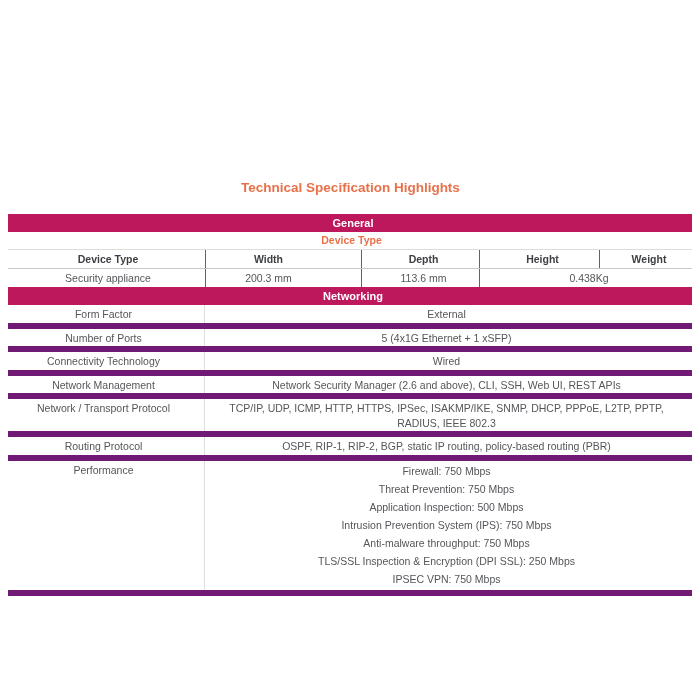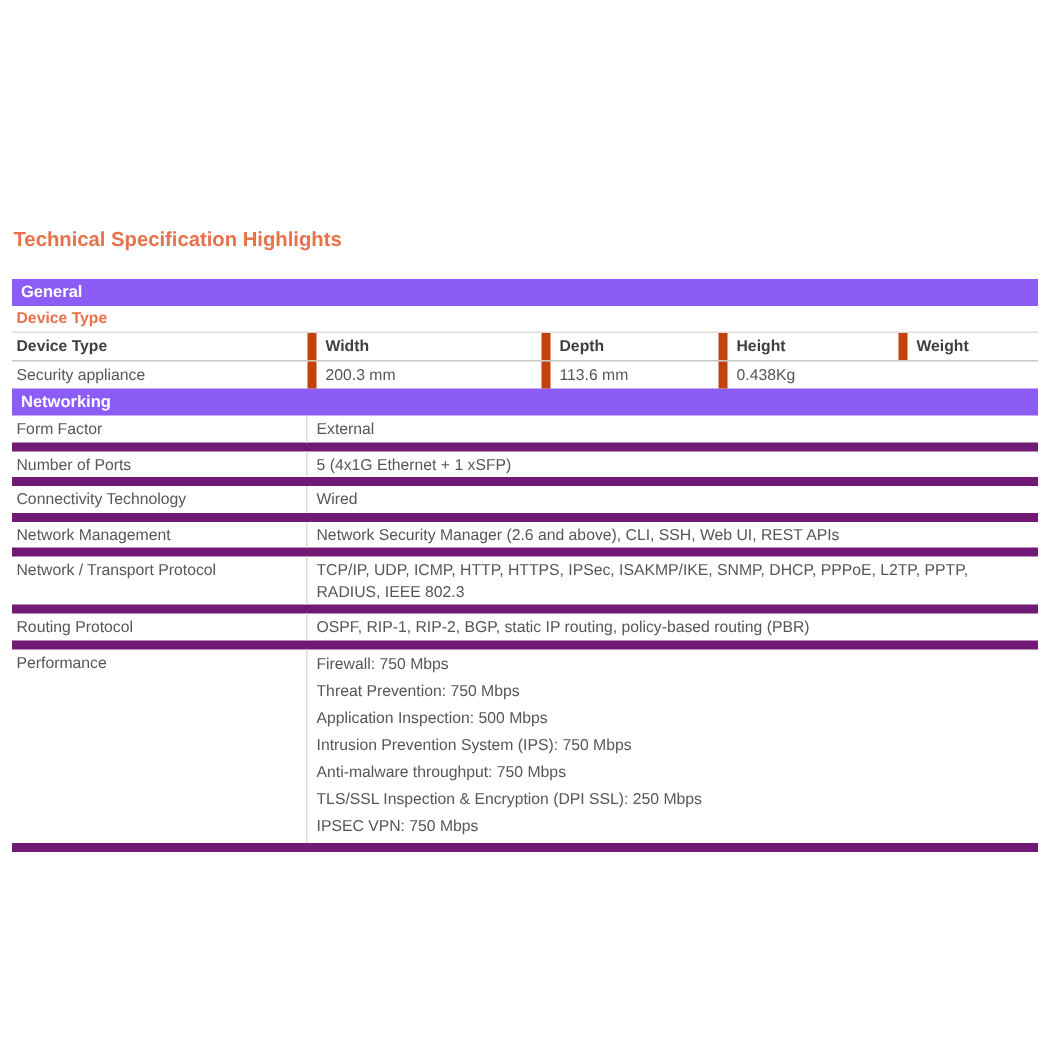--- a/index.html
+++ b/index.html
@@ -9,31 +9,32 @@
     width: 700px;
     height: 700px;
     background: #ffffff;
     font-family: "Liberation Sans", sans-serif;
     overflow: hidden;
   }
   .content {
     position: absolute;
     left: 8px;
     right: 8px;
-    top: 152px;
+    top: 180px;
+    text-align: center;
   }
   .page-title {
     font-size: 13.5px;
     line-height: 16px;
     font-weight: bold;
     color: #E8714A;
     margin: 0 0 18px 1px;
   }
   .section-bar {
-    background: #8b5cf6;
+    background: #be185d;
     color: #ffffff;
     font-weight: bold;
     font-size: 11px;
     height: 18px;
     line-height: 18px;
     padding-left: 6px;
   }
   .subheader-row {
     color: #E8714A;
     font-weight: bold;
@@ -51,21 +52,21 @@
   }
   .grid-row.head {
     font-weight: bold;
     color: #3f4043;
     border-bottom: 1px solid #c9c7c3;
   }
   .gc {
     height: 18px;
     line-height: 18px;
     padding-left: 6px;
-    border-left: 6px solid #c2410c;
+    border-left: 1px solid #c2410c;
     overflow: hidden;
     white-space: nowrap;
   }
   .gc.first { width: 197px; padding-left: 3px; border-left: none; }
   .gc.c2 { width: 120px; }
   .gc.c3 { width: 118px; margin-left: 36px; }
   .gc.c4 { width: 120px; }
   .gc.c5 { flex: 1; }
   
   .kv-row {

